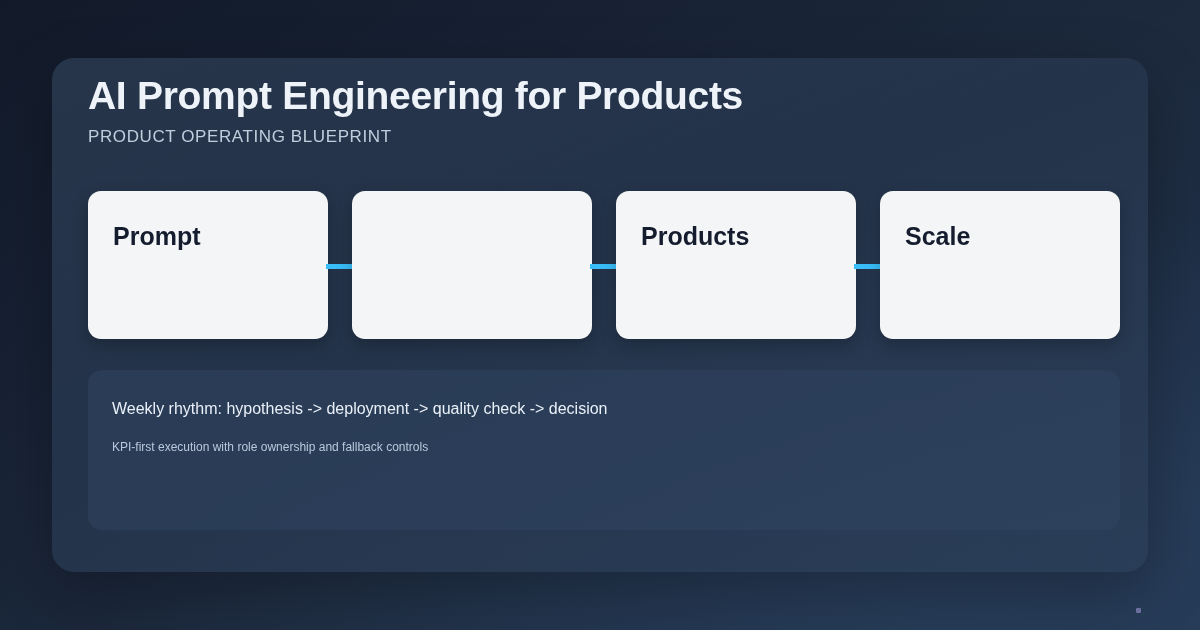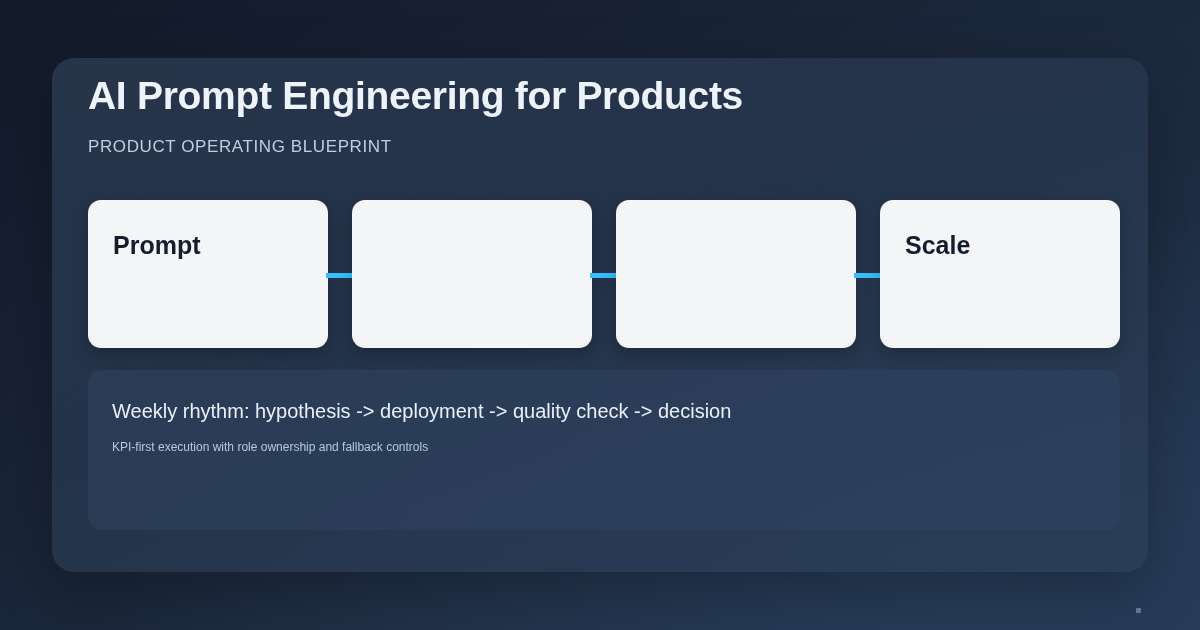--- a/index.html
+++ b/index.html
@@ -28,35 +28,34 @@
   .header { position:absolute; left:36px; top:16px; right:36px; }
   .title {
     font-size:39px;
     font-weight:bold;
     color:#eef3f9;
     letter-spacing:-0.3px;
     line-height:1.14;
     white-space:nowrap;
   }
   .subtitle {
-    margin-top:19px;
+    margin-top:9px;
     font-size:17px;
     color:#c2cedd;
     letter-spacing:0.6px;
     white-space:nowrap;
   }
 
   
   .stages {
     position:absolute;
     left:36px; top:133px;
     width:1032px; height:148px;
     display:flex;
     gap:24px;
-    margin-top:9px;
   }
   .stage {
     position:relative;
     flex:1 1 0;
     background:#f4f5f7;
     border-radius:13px;
     box-shadow:0 6px 16px rgba(0,0,0,0.22);
   }
   .stage-label {
     position:absolute;
@@ -80,21 +79,21 @@
   .note {
     position:absolute;
     left:36px; top:312px;
     width:1032px; height:160px;
     border-radius:14px;
     background:rgba(47,68,97,0.55);
   }
   .note-primary {
     position:absolute;
     left:24px; top:30px;
-    font-size:20px;
+    font-size:16px;
     color:#eaf0f8;
     white-space:nowrap;
   }
   .note-secondary {
     position:absolute;
     left:24px; top:70px;
     font-size:12px;
     color:#b9c9dc;
     white-space:nowrap;
   }
@@ -122,20 +121,21 @@
     <div class="stage">
       <div class="stage-label">Prompt</div>
       <div class="connector"></div>
     </div>
 
     <div class="stage">
       <div class="connector"></div>
     </div>
 
     <div class="stage">
+      <div class="stage-label">Products</div>
       <div class="connector"></div>
     </div>
 
     <div class="stage">
       <div class="stage-label">Scale</div>
 
     </div>
 
   </div>
 

